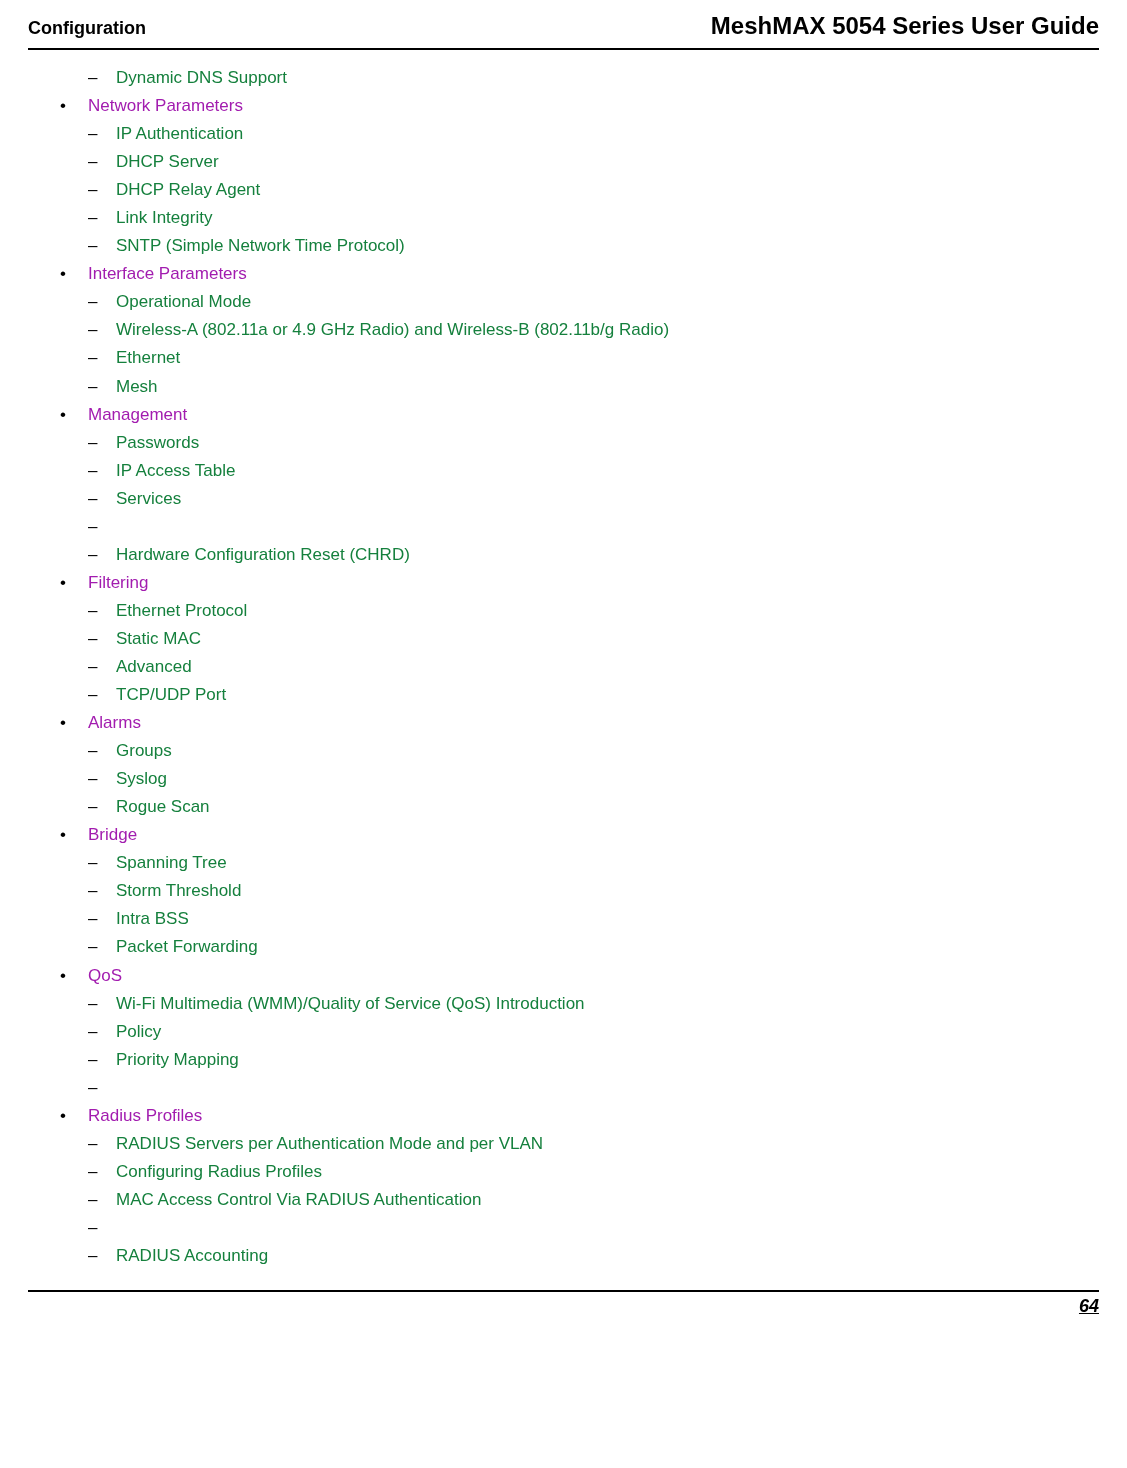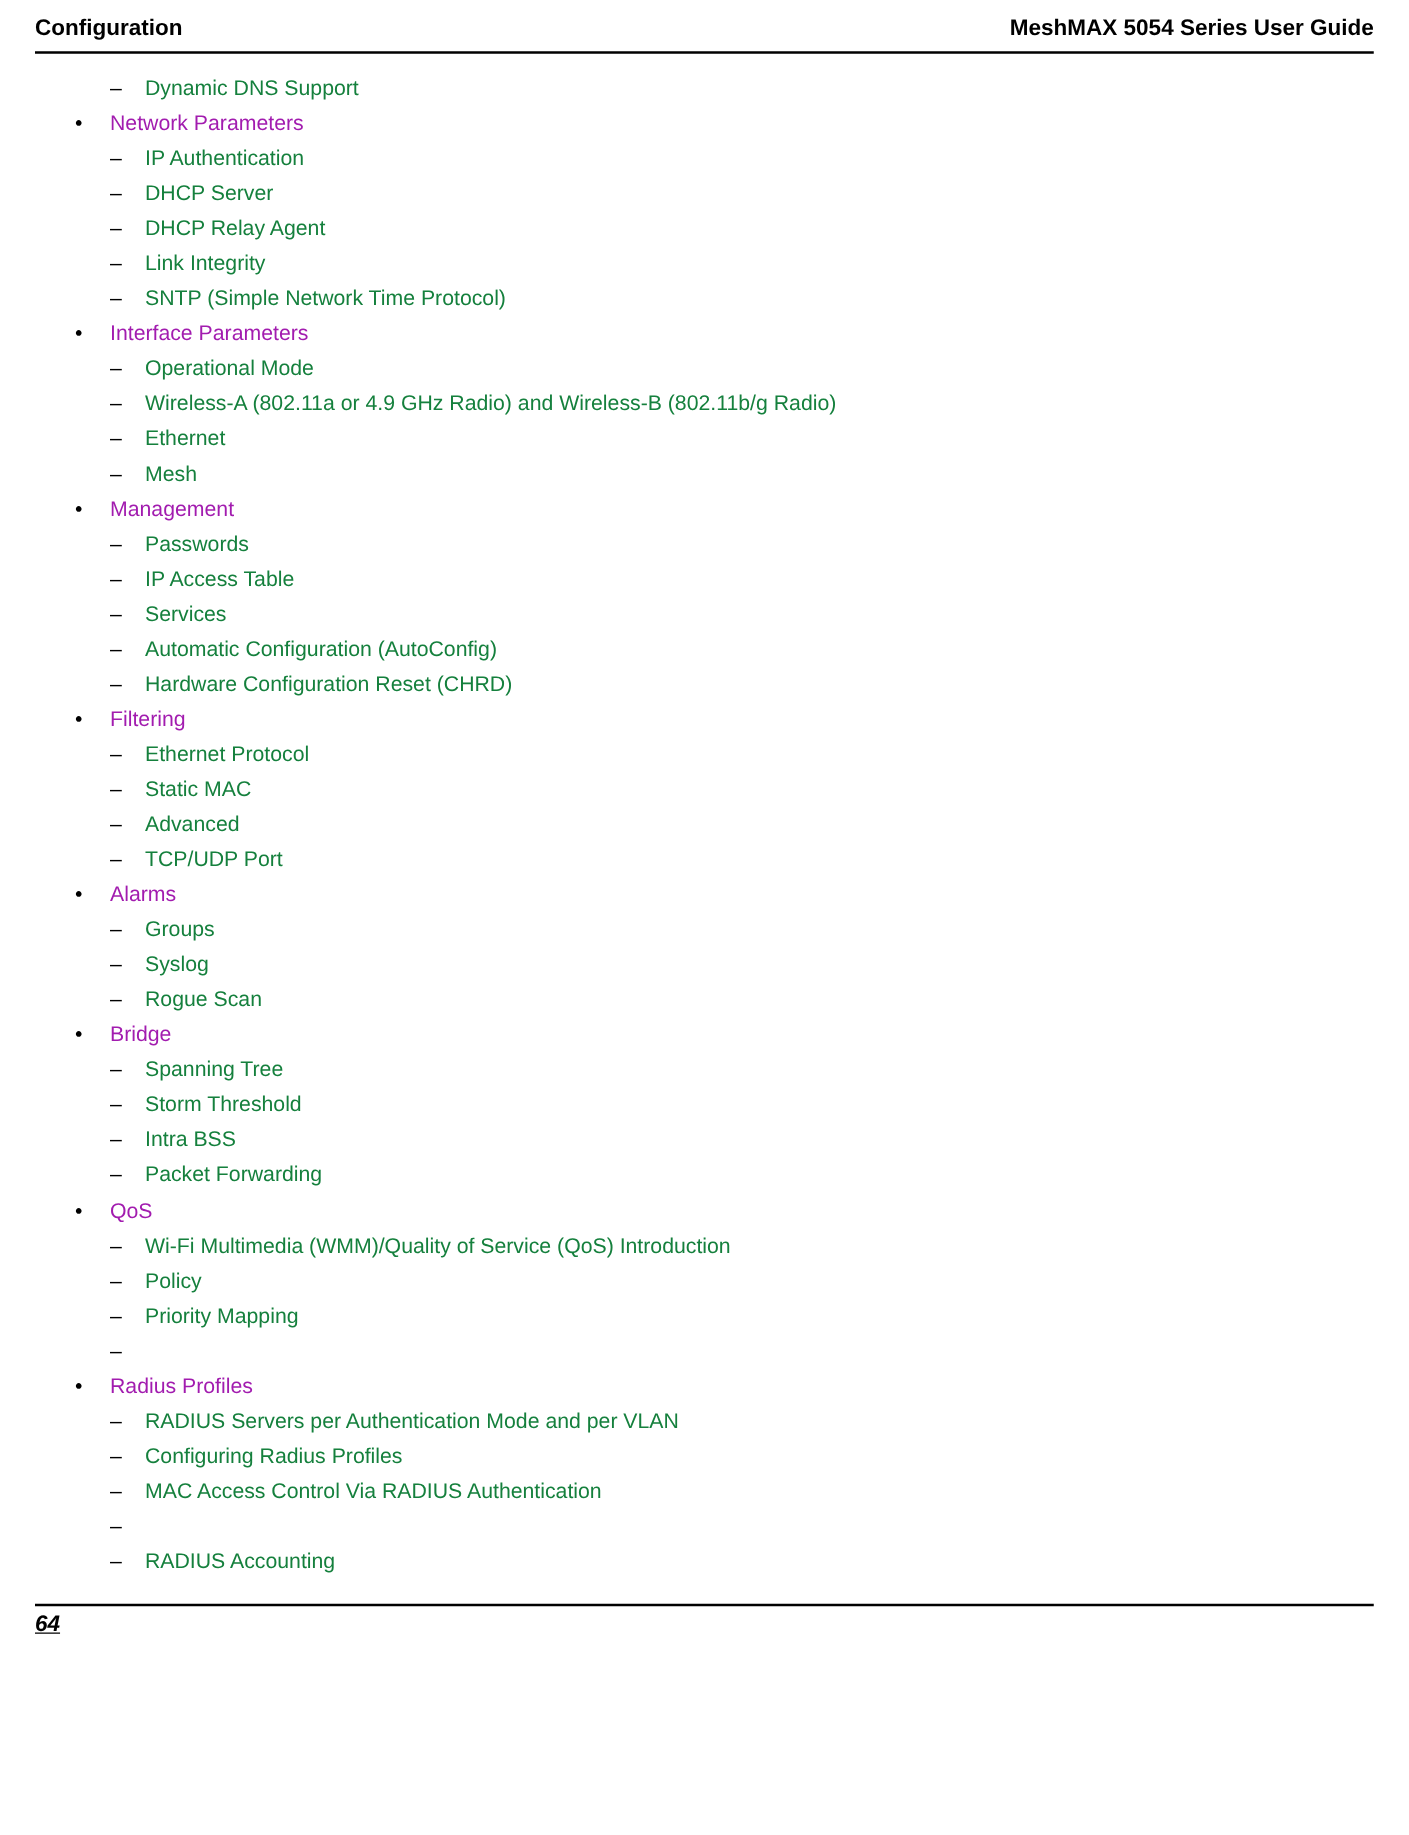--- a/index.html
+++ b/index.html
@@ -20,21 +20,21 @@
       padding-bottom: 8px;
       border-bottom: 2px solid #000;
       margin-bottom: 14px;
     }
     .header-left {
       font-size: 18px;
       font-weight: bold;
       color: #000;
     }
     .header-right {
-      font-size: 18px;
+      font-size: 24px;
       font-weight: bold;
       color: #000;
     }
     .content {
       padding-left: 32px;
       padding-right: 32px;
     }
     ul.top-list {
       list-style: none;
     }
@@ -70,21 +70,21 @@
       color: #000;
       flex-shrink: 0;
     }
     .sub-label {
       color: #15803d;
     }
     .footer-rule {
       border-top: 2px solid #000;
       margin-top: 20px;
       padding-top: 4px;
-      text-align: left;
+      text-align: right;
       text-decoration: underline;
     }
     .page-num {
       font-size: 18px;
       font-weight: bold;
       font-style: italic;
       color: #000;
     }
     .orphan-sub {
       padding-left: 28px;
@@ -199,21 +199,20 @@
           </li>
           <li>
             <div class="sub-row">
               <span class="bullet-sub">–</span>
               <span class="sub-label">Services</span>
             </div>
           </li>
           <li>
             <div class="sub-row">
               <span class="bullet-sub">–</span>
-              <span class="sub-label">Automatic Configuration (AutoConfig)</span>
             </div>
           </li>
           <li>
             <div class="sub-row">
               <span class="bullet-sub">–</span>
               <span class="sub-label">Hardware Configuration Reset (CHRD)</span>
             </div>
           </li>
         </ul>
       </li>

